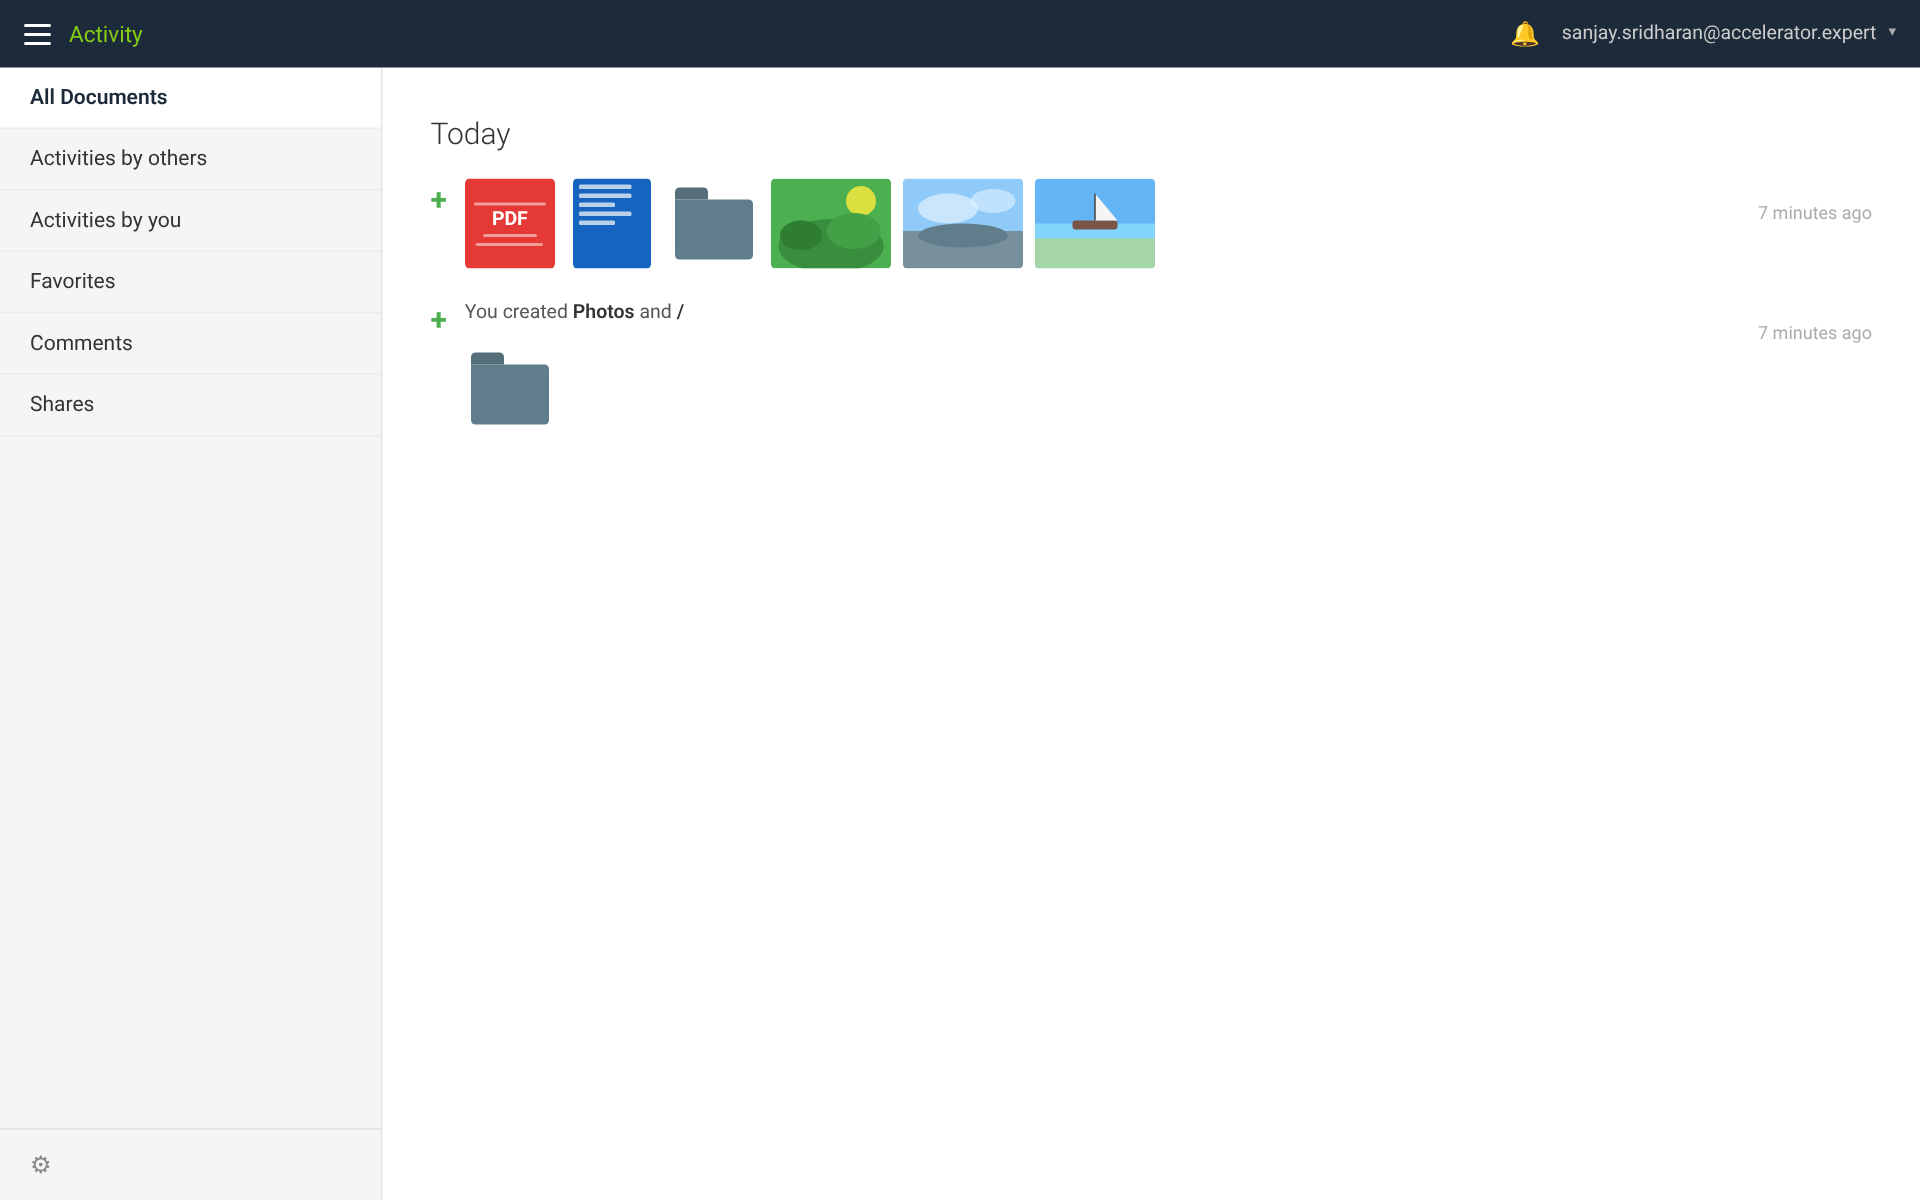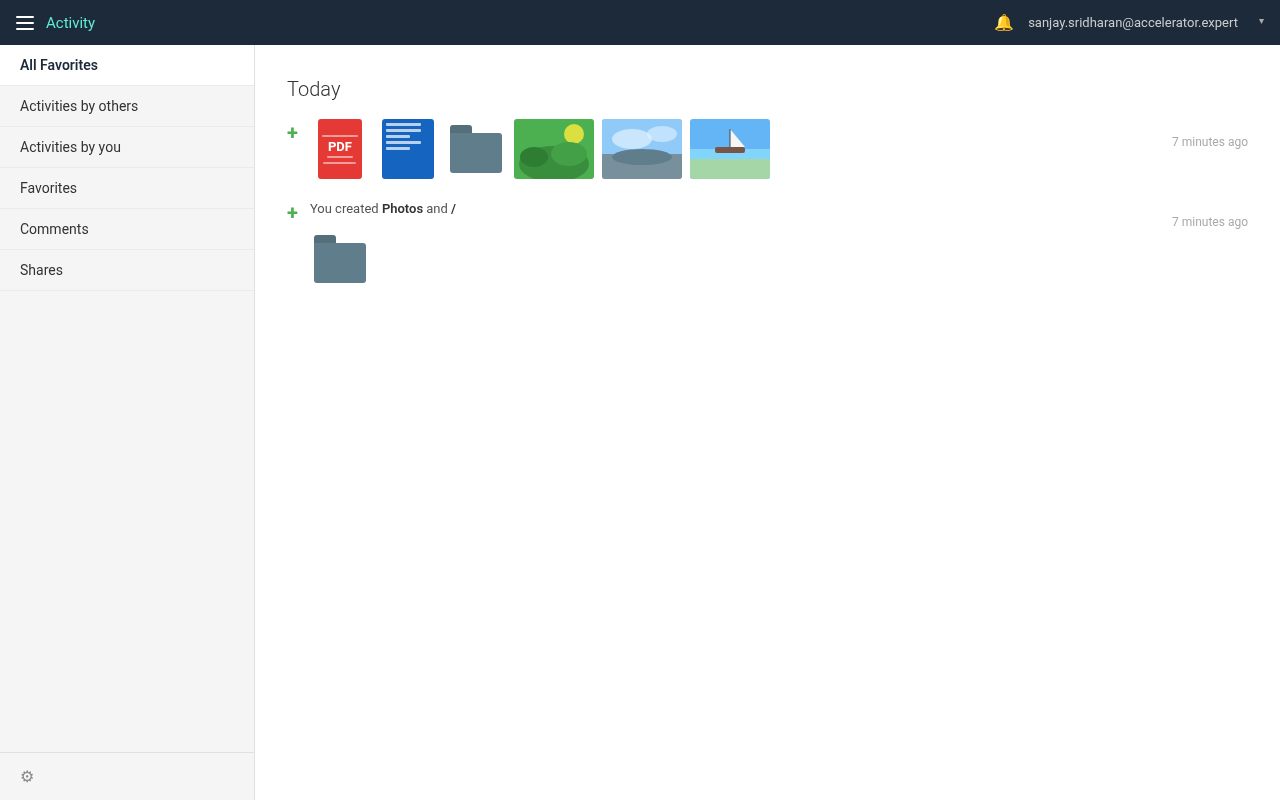--- a/index.html
+++ b/index.html
@@ -18,21 +18,21 @@
     }
     .header-menu-icon {
       cursor: pointer;
       margin-right: 12px;
       display: flex; flex-direction: column; gap: 4px;
     }
     .header-menu-icon span {
       display: block; width: 18px; height: 2px; background: #fff; border-radius: 1px;
     }
     .header-app-title {
-      color: #5eead4;
+      color: #84cc16;
       font-size: 15px;
       font-weight: 400;
     }
     .header-center {
       position: absolute;
       left: 50%;
       transform: translateX(-50%);
       display: flex;
       align-items: center;
       gap: 10px;
@@ -54,21 +54,21 @@
     }
     .header-bell {
       font-size: 16px;
       color: #aaa;
       cursor: pointer;
     }
     .header-user {
       color: #ccc;
       font-size: 13px;
       cursor: pointer;
-      display: flex; align-items: flex-start; gap: 21px;
+      display: flex; align-items: flex-start; gap: 8px;
     }
     .header-user .caret { font-size: 10px; color: #aaa; }
 
     
     .layout {
       display: flex;
       flex: 1;
       overflow: hidden;
     }
 
@@ -163,21 +163,21 @@
       width: 60px;
       height: 60px;
       border-radius: 3px;
       overflow: hidden;
       display: flex;
       align-items: center;
       justify-content: center;
     }
     
     .icon-pdf {
-      width: 44px; height: 60px;
+      width: 60px; height: 60px;
       background: #e53935;
       border-radius: 3px;
       display: flex;
       align-items: center;
       justify-content: center;
       color: #fff;
       font-size: 11px;
       font-weight: bold;
       flex-direction: column;
     }
@@ -255,21 +255,21 @@
     <div class="header-user">
       <span>sanjay.sridharan@accelerator.expert</span>
       <span class="caret">▾</span>
     </div>
   </div>
 </header>
 
 <div class="layout">
 
   <nav class="sidebar">
-    <div class="sidebar-item active">All Favorites</div>
+    <div class="sidebar-item active">All Documents</div>
     <div class="sidebar-item">Activities by others</div>
     <div class="sidebar-item">Activities by you</div>
     <div class="sidebar-item">Favorites</div>
     <div class="sidebar-item">Comments</div>
     <div class="sidebar-item">Shares</div>
     <div class="sidebar-spacer"></div>
     <div class="sidebar-settings">
       <span class="gear-icon">⚙</span>
     </div>
   </nav>

